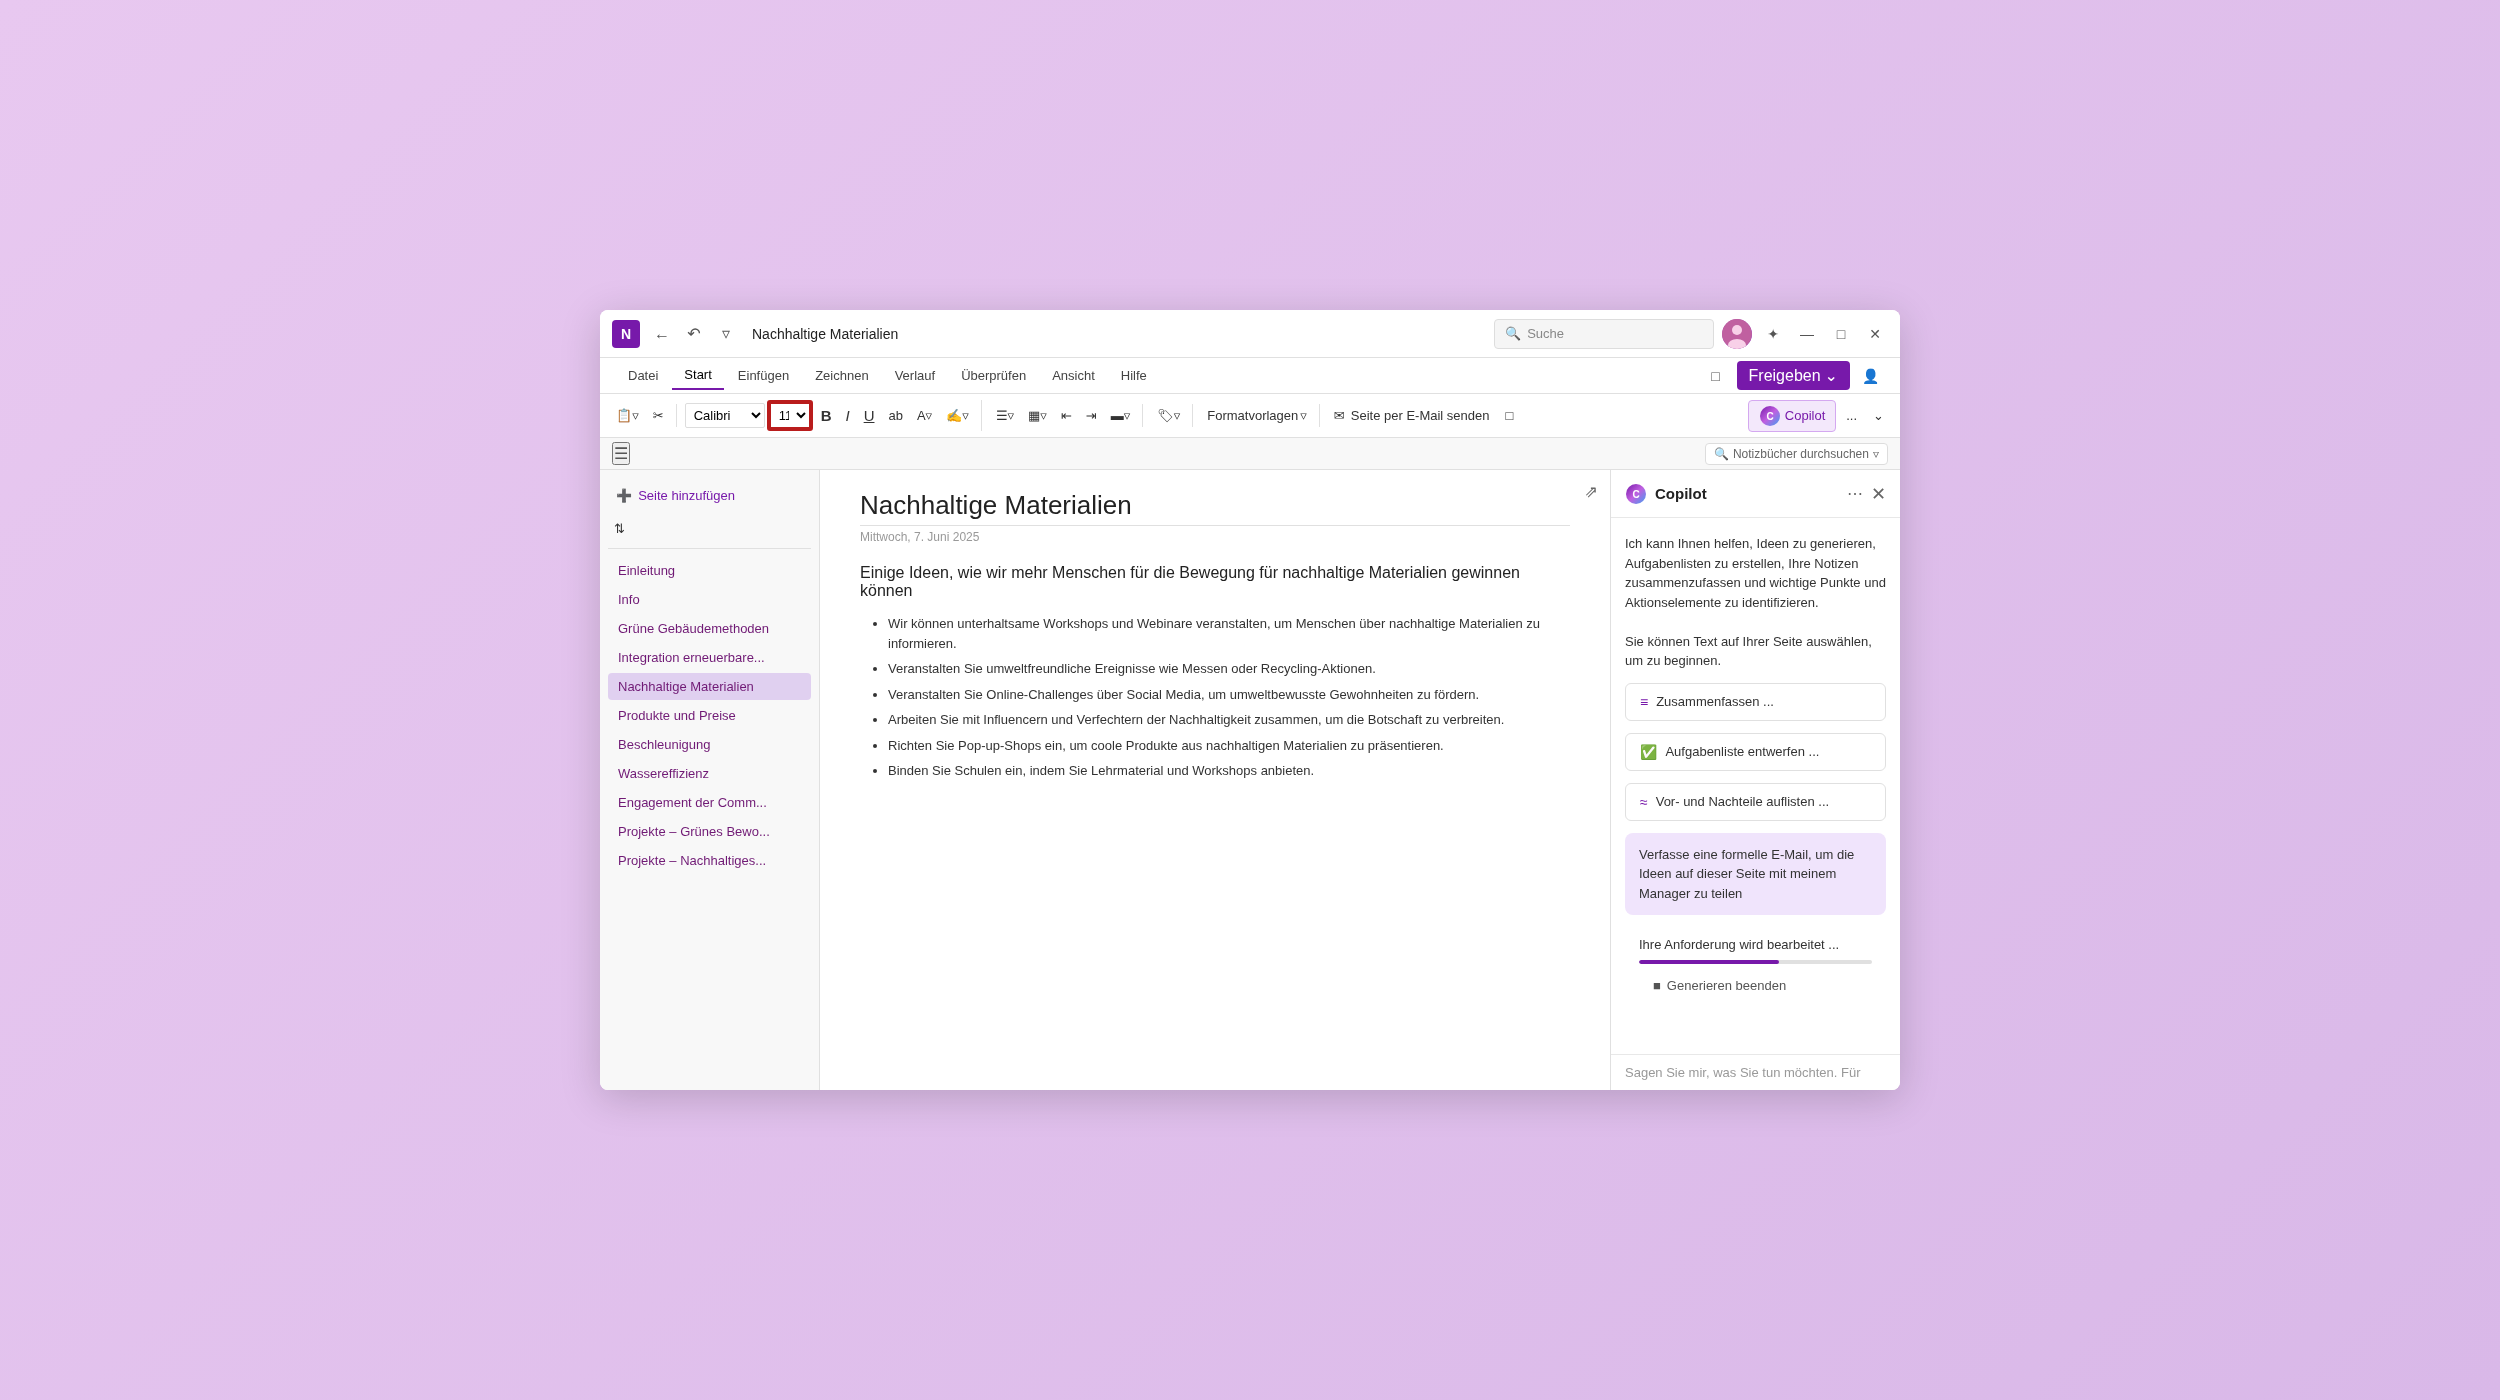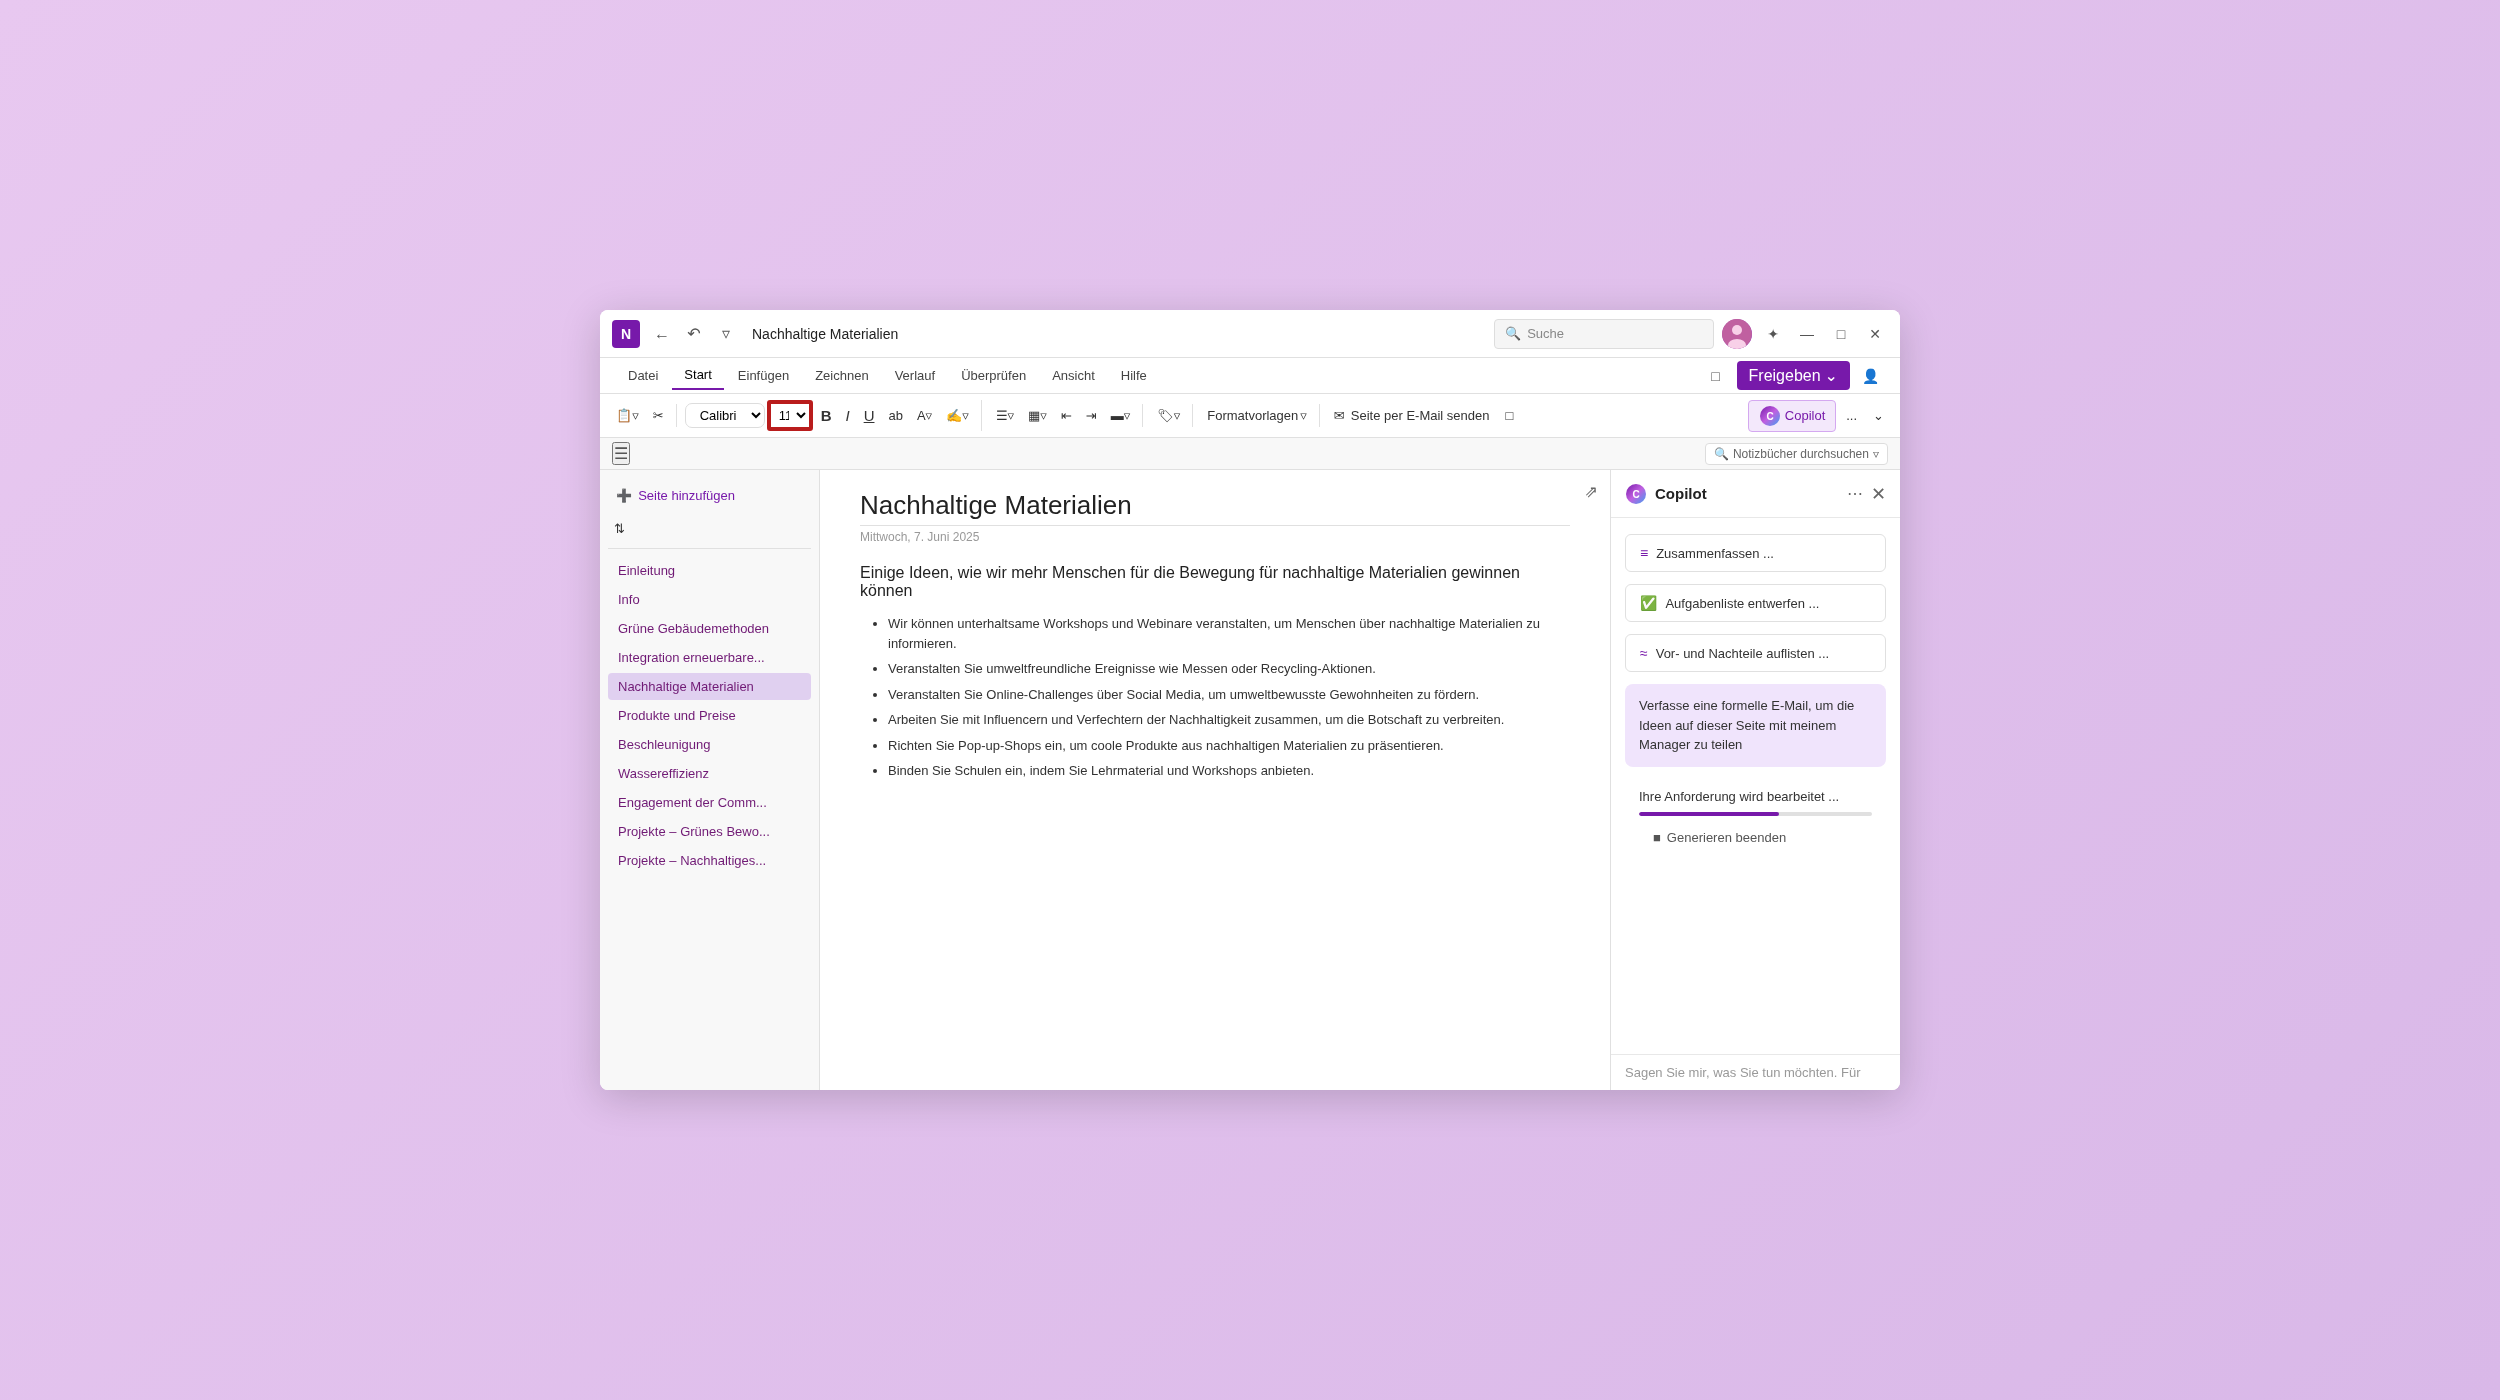--- a/index.html
+++ b/index.html
@@ -131,22 +131,22 @@
     .tb-group:last-child { border-right: none; }
     .tb-btn {
       padding: 4px 6px; border: none; background: none; cursor: pointer;
       border-radius: 3px; font-size: 13px; color: #333;
       display: flex; align-items: center; gap: 2px;
     }
     .tb-btn.bold { font-weight: bold; font-size: 15px; }
     .tb-btn.italic { font-style: italic; font-size: 15px; }
     .tb-btn.underline { text-decoration: underline; font-size: 15px; }
     .font-selector {
-      border: 1px solid #ddd; border-radius: 7px;
-      padding: 3px 10px; font-size: 13px; background: #fff;
+      border: 1px solid #ddd; border-radius: 2px;
+      padding: 3px 4px; font-size: 13px; background: #fff;
       cursor: pointer; min-width: 80px;
     }
     .size-selector {
       border: 4px solid #b91c1c; border-radius: 3px;
       padding: 3px 4px; font-size: 13px; background: #fff;
       cursor: pointer; width: 46px;
     }
     .copilot-btn {
       background: #f3e8fb; color: #7719aa;
       border: 1px solid #d4a8f0; border-radius: 4px;
@@ -478,20 +478,24 @@
             </linearGradient>
           </defs>
           <circle cx="11" cy="11" r="10" fill="url(#cg2)"></circle>
           <text x="11" y="15" text-anchor="middle" fill="white" font-size="10" font-weight="bold">C</text>
         </svg>
         <span class="copilot-title">Copilot</span>
         <button class="copilot-menu-btn">⋯</button>
         <button class="copilot-close-btn">✕</button>
       </div>
       <div class="copilot-body">
+        <p class="copilot-intro">
+          Ich kann Ihnen helfen, Ideen zu generieren, Aufgabenlisten zu erstellen, Ihre Notizen zusammenzufassen und wichtige Punkte und Aktionselemente zu identifizieren.<br><br>
+          Sie können Text auf Ihrer Seite auswählen, um zu beginnen.
+        </p>
         <button class="copilot-action-btn">
           <span class="copilot-action-icon">≡</span>
           <span>Zusammenfassen ...</span>
         </button>
         <button class="copilot-action-btn">
           <span class="copilot-action-icon">✅</span>
           <span>Aufgabenliste entwerfen ...</span>
         </button>
         <button class="copilot-action-btn">
           <span class="copilot-action-icon">≈</span>

